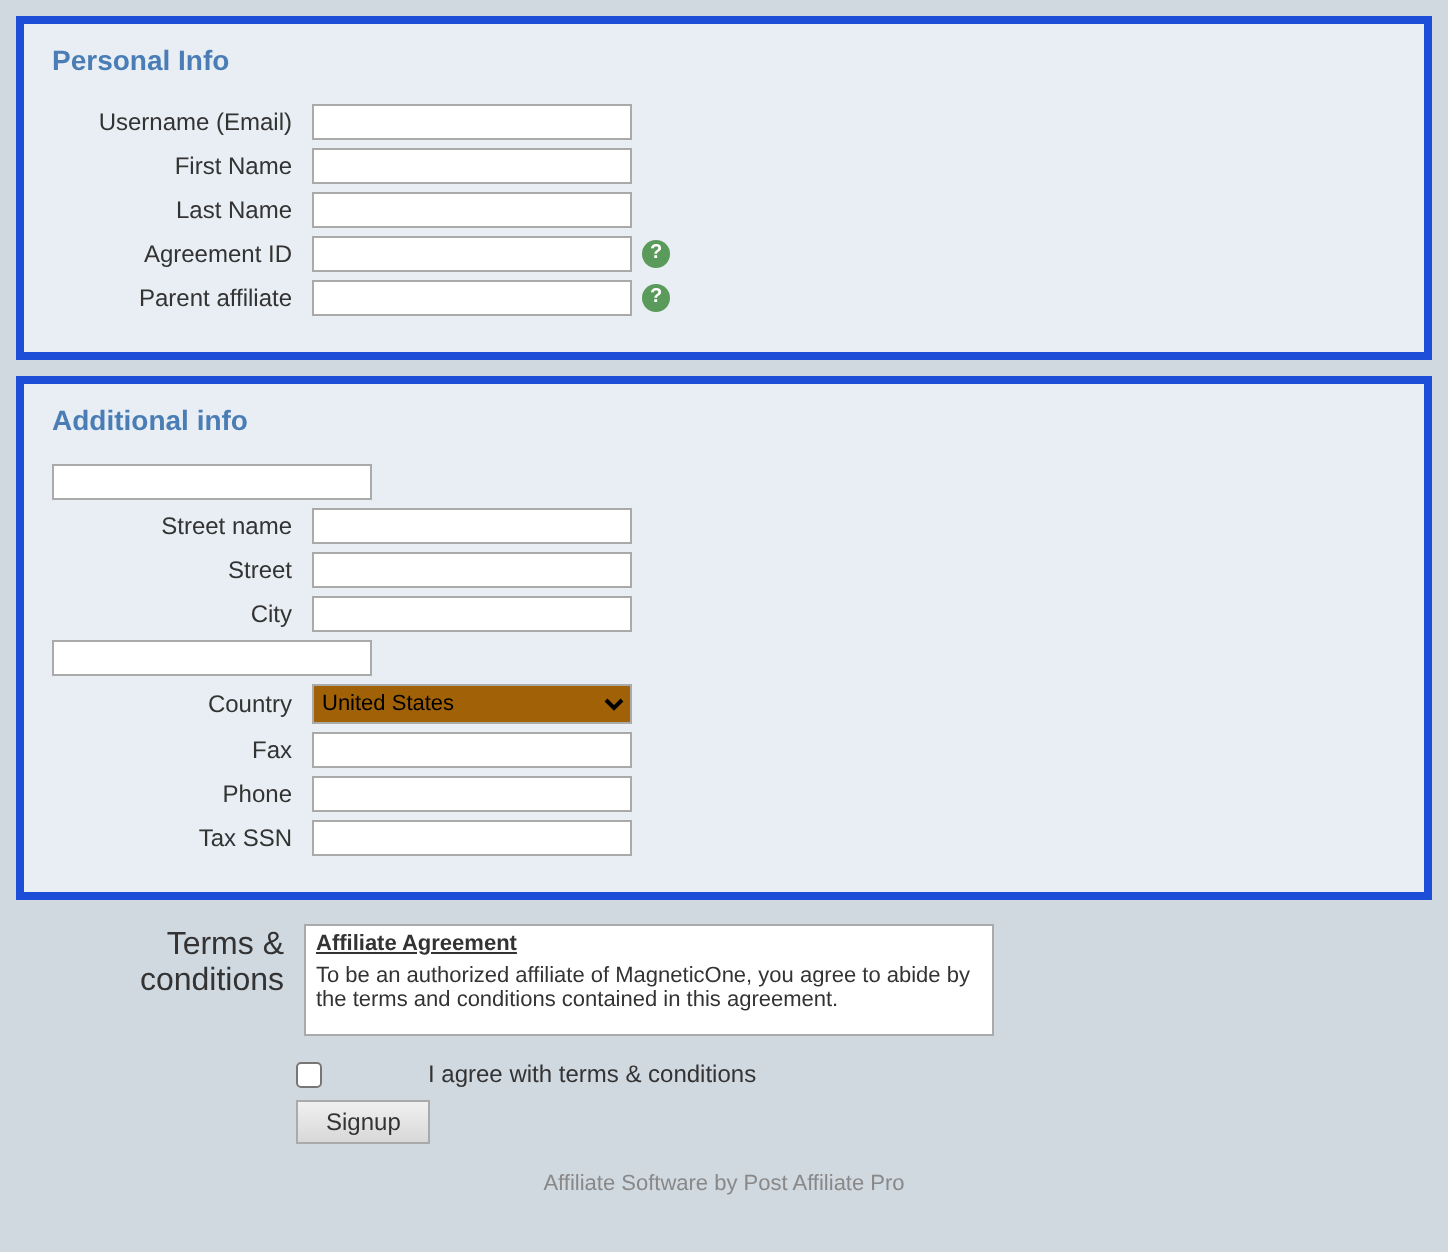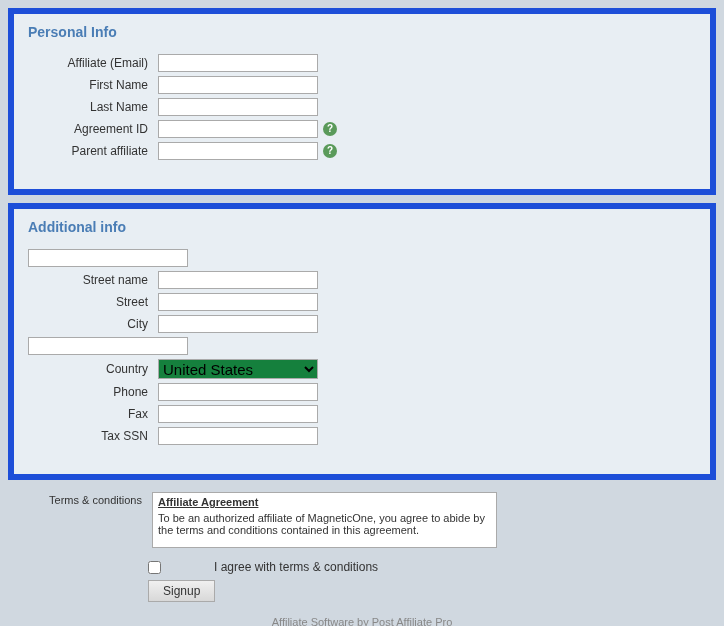--- a/index.html
+++ b/index.html
@@ -10,23 +10,23 @@
       color: #333;
     }
     .page-wrapper {
       background: #d0d8e0;
       padding: 0;
       width: 724px;
       min-height: 626px;
     }
     .section {
       background: #e8eef3;
-      border: 6px solid #1d4ed8;
+      border: 4px solid #1d4ed8;
       margin: 8px;
-      padding: 10px 14px 25px;
+      padding: 10px 14px 14px;
     }
     .section-title {
       color: #4a7db5;
       font-size: 14px;
       font-weight: bold;
       margin-bottom: 10px;
       padding-bottom: 4px;
     }
     .form-row {
       display: flex;
@@ -60,35 +60,35 @@
       font-weight: bold;
       text-align: center;
       line-height: 14px;
       margin-left: 5px;
       cursor: pointer;
     }
     .country-select {
       width: 160px;
       height: 20px;
       border: 1px solid #aaa;
-      background: #15803d;
-      font-size: 15px;
+      background: #a16207;
+      font-size: 11px;
     }
     .terms-section {
       display: flex;
       align-items: flex-start;
       margin: 8px;
       padding: 4px 14px;
     }
     .terms-label {
       width: 130px;
       text-align: right;
       padding-right: 10px;
       color: #333;
-      font-size: 11px;
+      font-size: 16px;
       flex-shrink: 0;
       padding-top: 2px;
     }
     .terms-box {
       width: 345px;
       height: 56px;
       border: 1px solid #aaa;
       background: #fff;
       font-size: 11px;
       overflow-y: scroll;
@@ -134,21 +134,21 @@
   </style>
 </head>
 <body>
 
 <div class="page-wrapper">
 
   <div class="section">
     <div class="section-title">Personal Info</div>
 
     <div class="form-row">
-      <div class="form-label">Affiliate (Email)</div>
+      <div class="form-label">Username (Email)</div>
       <input class="form-input" type="text" value="" style="">
     </div>
     <div class="form-row">
       <div class="form-label">First Name</div>
       <input class="form-input" type="text" value="" style="">
     </div>
     <div class="form-row">
       <div class="form-label">Last Name</div>
       <input class="form-input" type="text" value="" style="">
     </div>
@@ -183,25 +183,25 @@
       <input class="form-input" type="text" value="" style="">
     </div>
     <div class="form-row">
       <input class="form-input" type="text" value="" style="">
     </div>
     <div class="form-row">
       <div class="form-label">Country</div>
       <select class="country-select" id="country-select"><option value="United States">United States</option><option value="Canada">Canada</option><option value="United Kingdom">United Kingdom</option><option value="Australia">Australia</option><option value="Germany">Germany</option><option value="France">France</option></select>
     </div>
     <div class="form-row">
+      <div class="form-label">Fax</div>
+      <input class="form-input" type="text" value="" style="">
+    </div>
+    <div class="form-row">
       <div class="form-label">Phone</div>
-      <input class="form-input" type="text" value="" style="">
-    </div>
-    <div class="form-row">
-      <div class="form-label">Fax</div>
       <input class="form-input" type="text" value="" style="">
     </div>
     <div class="form-row">
       <div class="form-label">Tax SSN</div>
       <input class="form-input" type="text" value="" style="">
     </div>
   </div>
 
   <div class="terms-section">
     <div class="terms-label">Terms &amp; conditions</div>

